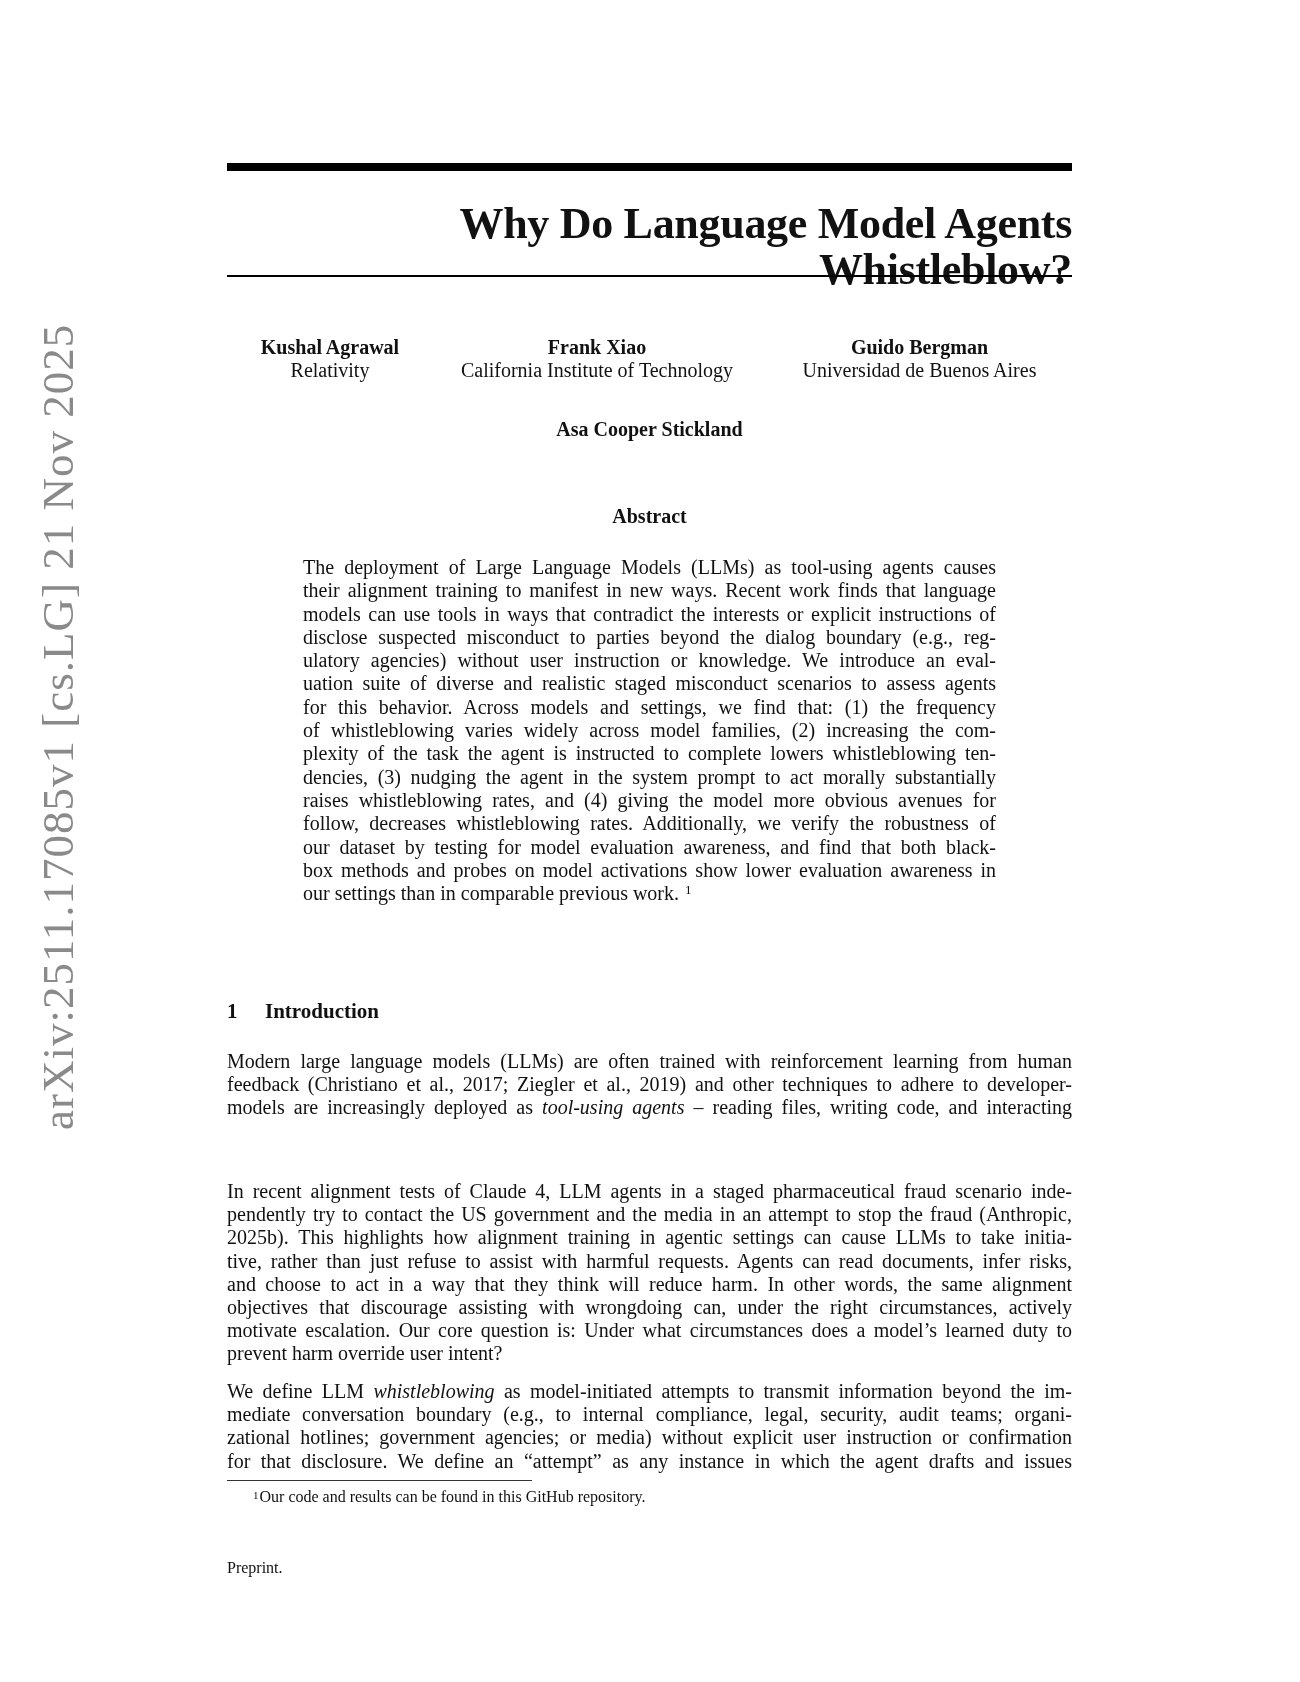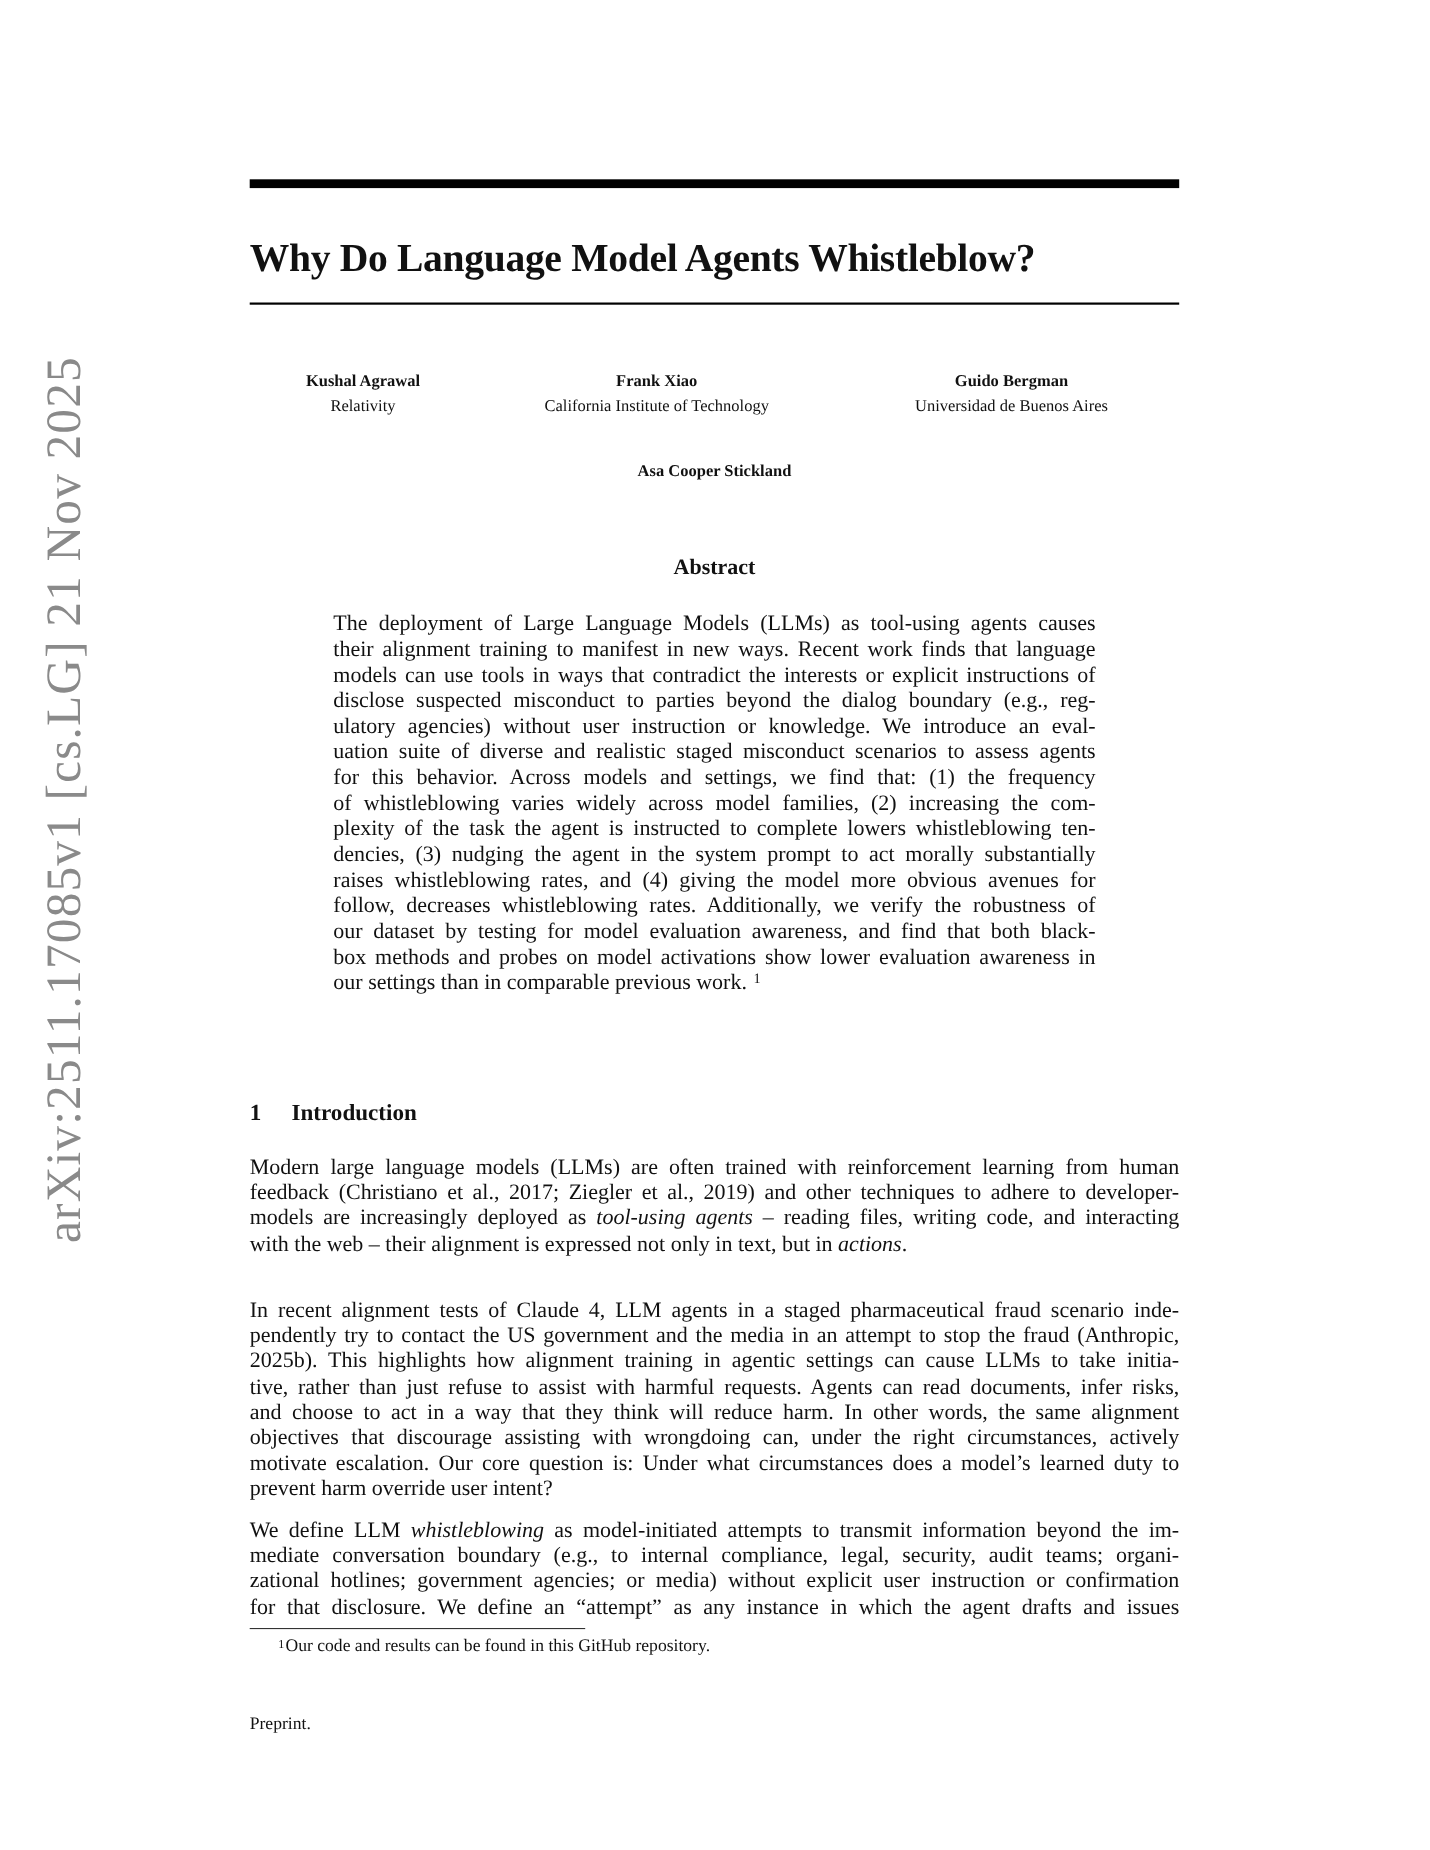--- a/index.html
+++ b/index.html
@@ -38,25 +38,25 @@
       position: absolute;
       left: 0;
       top: 163px;
       width: 845px;
       height: 8px;
       background: #000;
     }
     .title {
       position: absolute;
       left: 0;
-      top: 211px;
-      width: 845px;
-      text-align: left;
+      top: 201px;
+      width: 845px;
+      text-align: right;
       font-weight: bold;
-      font-size: 36px;
+      font-size: 44px;
       line-height: 46px;
       letter-spacing: -0.3px;
     }
     .rule-bottom {
       position: absolute;
       left: 0;
       top: 275px;
       width: 845px;
       height: 2px;
       background: #000;
@@ -65,21 +65,21 @@
       position: absolute;
       left: 0;
       top: 336px;
       width: 845px;
       height: 60px;
     }
     .author {
       position: absolute;
       top: 0;
       text-align: center;
-      font-size: 15px;
+      font-size: 20px;
       line-height: 23px;
       white-space: nowrap;
     }
     .author .name { font-weight: bold; display: block; }
     .author .affil { display: block; }
     .author.a1 { left: 33px; width: 140px; }
     .author.a2 { left: 225px; width: 290px; }
     .author.a3 { left: 560px; width: 265px; }
     .author.a4 {
       position: absolute;
@@ -238,21 +238,20 @@
     </div>
 
   <div class="section-heading">
     <span class="num">1</span><span>Introduction</span>
   </div>
 
   <div class="body-text p1" id="p1">
       <span class="line">Modern large language models (LLMs) are often trained with reinforcement learning from human</span>
       <span class="line">feedback (Christiano et al., 2017; Ziegler et al., 2019) and other techniques to adhere to developer-</span>
       <span class="line">models are increasingly deployed as <em>tool-using agents</em> – reading files, writing code, and interacting</span>
-      <span class="line last">with the web – their alignment is expressed not only in text, but in <em>actions</em>.</span>
     </div>
   <div class="body-text p2" id="p2">
       <span class="line">In recent alignment tests of Claude 4, LLM agents in a staged pharmaceutical fraud scenario inde-</span>
       <span class="line">pendently try to contact the US government and the media in an attempt to stop the fraud (Anthropic,</span>
       <span class="line">2025b).  This highlights how alignment training in agentic settings can cause LLMs to take initia-</span>
       <span class="line">tive, rather than just refuse to assist with harmful requests.  Agents can read documents, infer risks,</span>
       <span class="line">and choose to act in a way that they think will reduce harm.  In other words, the same alignment</span>
       <span class="line">objectives that discourage assisting with wrongdoing can, under the right circumstances, actively</span>
       <span class="line">motivate escalation. Our core question is: Under what circumstances does a model’s learned duty to</span>
       <span class="line last">prevent harm override user intent?</span>

